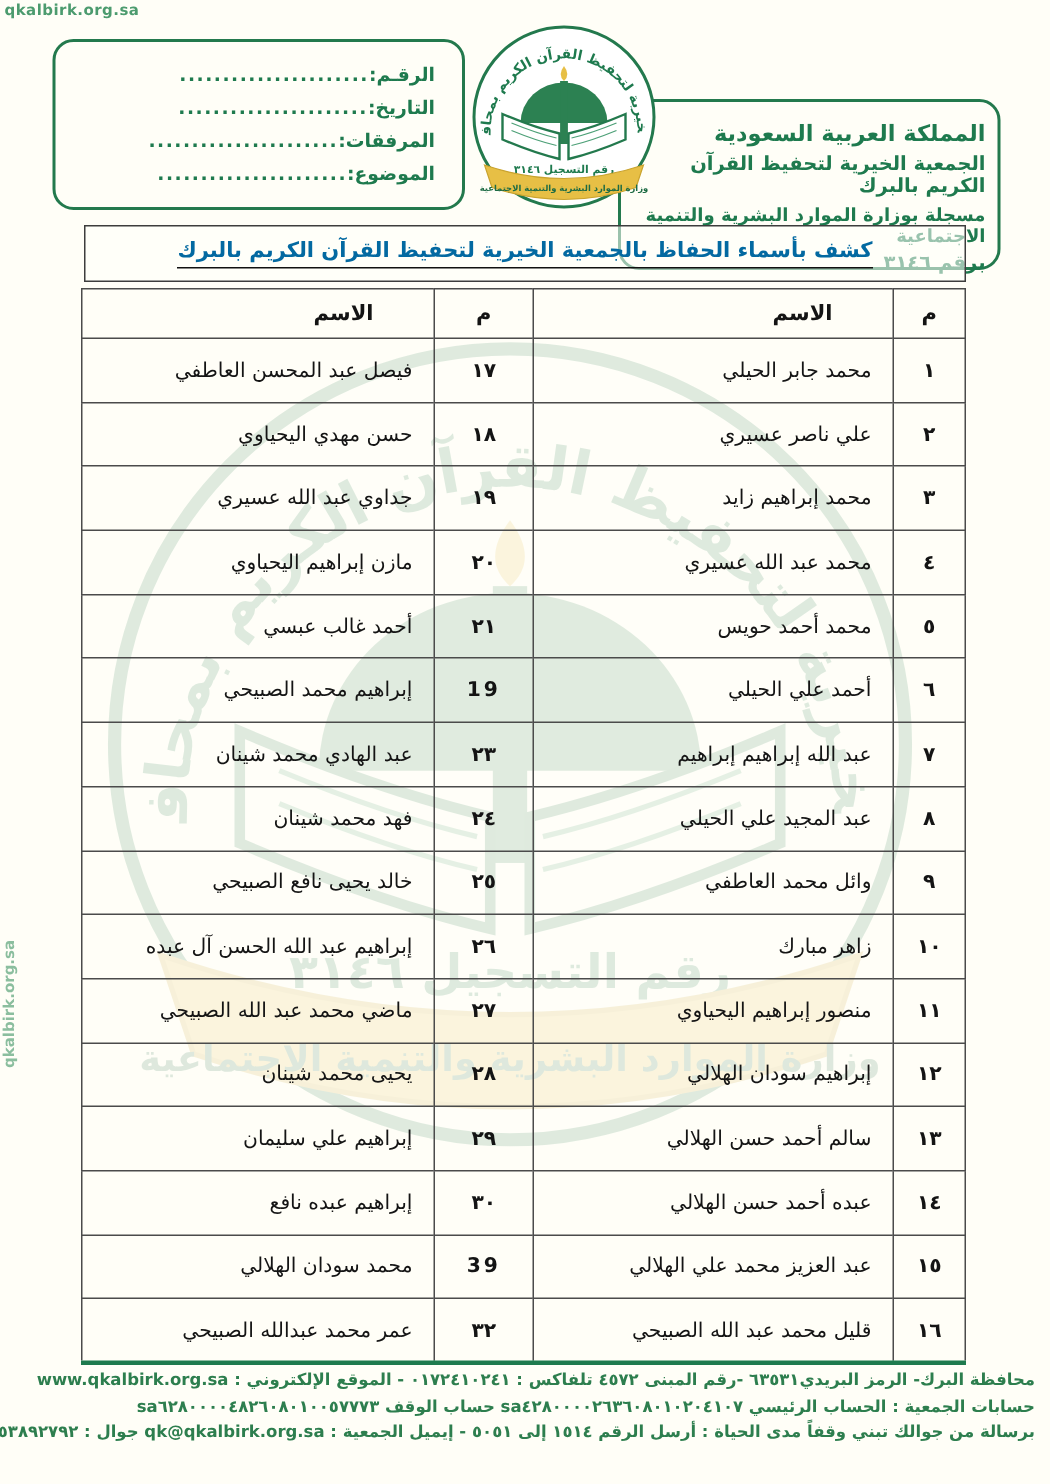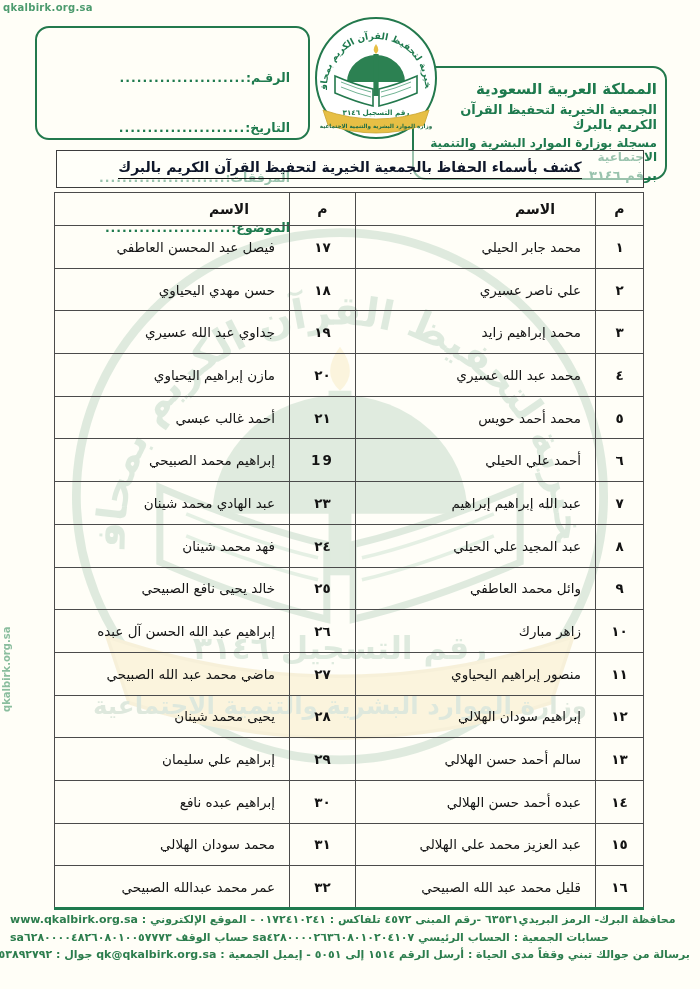--- a/index.html
+++ b/index.html
@@ -37,21 +37,21 @@
   .box-fields { right:390px; left:35px; padding:14px 18px 10px 14px; }
   .box-org   { right:33px;  left:412px; padding:10px 8px; text-align:right;margin-top:40px; }
 
   .org-line { font-weight:bold; color:#1e7a4e; }
   .org-line.l1 { font-size:15px; margin-top:2px; }
   .org-line.l2 { font-size:13px; margin-top:4px; }
   .org-line.l3 { font-size:12px; margin-top:4px; }
   .org-line.l4 { font-size:13px; margin-top:4px; }
 
   .field { display:flex; align-items:baseline; font-size:12.5px; font-weight:bold; color:#1e7a4e; margin-bottom:7px; }
-  .field .lbl { white-space:nowrap;margin-top:28px; }
+  .field .lbl { white-space:nowrap; }
   .field .dots { flex:1; overflow:hidden; white-space:nowrap; letter-spacing:1px; font-weight:bold; }
 
   .logo-slot {
     position:absolute; top:-10px; right:258px; width:132px; height:132px;
     z-index:3;
   }
   .logo-slot svg { width:100%; height:100%; }
 
   
   .seal-ring   { stroke:#23794d; stroke-width:2; fill:#ffffff; }
@@ -74,21 +74,21 @@
   .watermark .banner { opacity:1; }
 
   
   .title-box {
     position:absolute; top:150px; right:56px; left:56px; height:38px;
     border:1.2px solid #3d3d3d;
     display:flex; align-items:center; justify-content:center;
     background:rgba(255,255,252,0.55); z-index:2;
   }
   .title-text {
-    font-size:14px; font-weight:bold; color:#0f172a;
+    font-size:14px; font-weight:bold; color:#0369a1;
     border-bottom:1.2px solid #111; padding-bottom:3px;
   }
 
   
   .roster {
     position:absolute; top:192px; right:56px; left:55px; z-index:1;
     border-collapse:collapse; table-layout:fixed; width:589px;
     background:transparent;
   }
   .roster th, .roster td {
@@ -102,21 +102,21 @@
   .col-name  { width:240px; text-align:right; padding-right:14px; }
   .col-num2  { width:66px; text-align:center; }
   .col-name2 { width:235px; text-align:right; padding-right:14px; }
   .roster th.col-name, .roster th.col-name2 { padding-right:40px;border-radius:16px; }
   .num-cell  { font-weight:bold; letter-spacing:2px; }
   .roster { border-bottom:3px solid #1e7a4e; }
 
   
   .footer {
     position:absolute; top:911px; right:10px; left:10px;
-    text-align:left; z-index:2;
+    text-align:right; z-index:2;
   }
   .footer .fline {
     font-size:11px; font-weight:bold; color:#2d7e4e;
     line-height:17.5px; white-space:nowrap;
   }
 </style>
 </head>
 <body>
 
 <div class="corner-url">qkalbirk.org.sa</div>
@@ -294,21 +294,21 @@
   <tr>
     <td class="col-num num-cell">١٤</td>
     <td class="col-name">عبده أحمد حسن الهلالي</td>
     <td class="col-num2 num-cell">٣٠</td>
     <td class="col-name2">إبراهيم عبده نافع</td>
   </tr>
 
   <tr>
     <td class="col-num num-cell">١٥</td>
     <td class="col-name">عبد العزيز محمد علي الهلالي</td>
-    <td class="col-num2 num-cell">٣١</td>
+    <td class="col-num2 num-cell">39</td>
     <td class="col-name2">محمد سودان الهلالي</td>
   </tr>
 
   <tr>
     <td class="col-num num-cell">١٦</td>
     <td class="col-name">قليل محمد عبد الله الصبيحي</td>
     <td class="col-num2 num-cell">٣٢</td>
     <td class="col-name2">عمر محمد عبدالله الصبيحي</td>
   </tr>
 </tbody>

